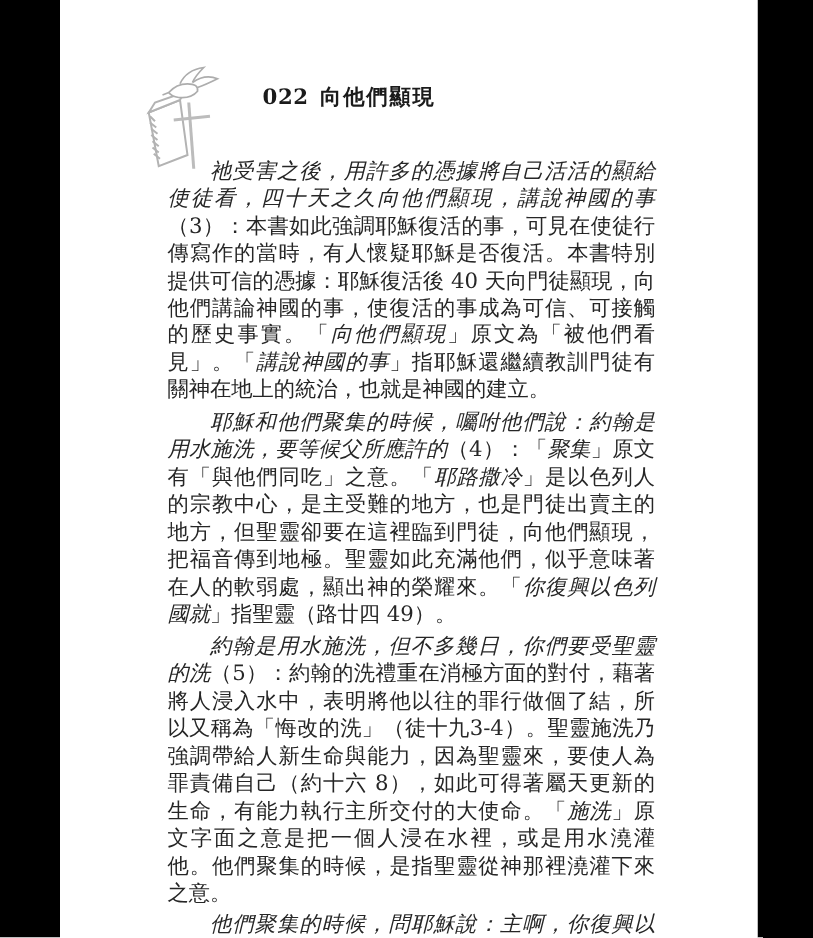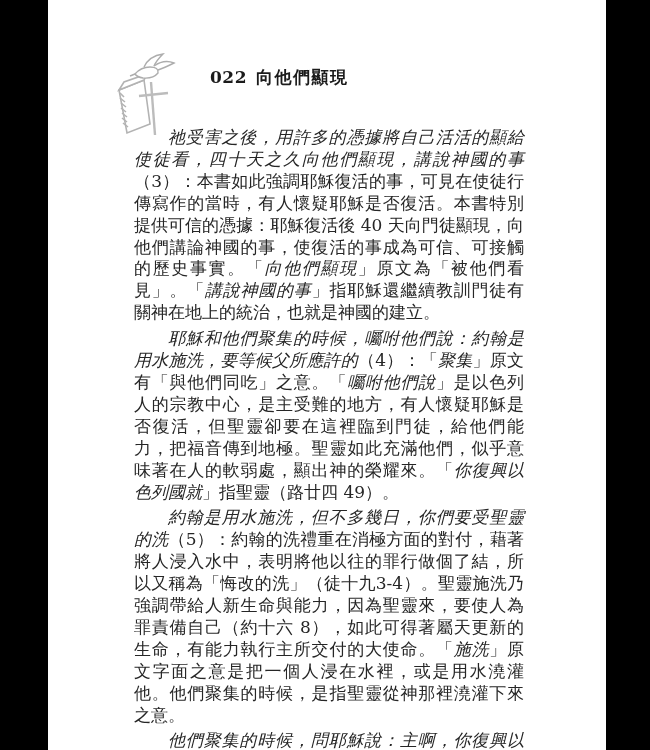--- a/index.html
+++ b/index.html
@@ -80,21 +80,21 @@
     <div class="header-text">
       <span class="page-number">022</span><span>向他們顯現</span>
     </div>
   </div>
 
   <div class="text-block">
     <p>
       <span class="kai">祂受害之後，用許多的憑據將自己活活的顯給使徒看，四十天之久向他們顯現，講說神國的事</span><span class="song">（3）：本書如此強調耶穌復活的事，可見在使徒行傳寫作的當時，有人懷疑耶穌是否復活。本書特別提供可信的憑據：耶穌復活後 40 天向門徒顯現，向他們講論神國的事，使復活的事成為可信、可接觸的歷史事實。「</span><span class="kai">向他們顯現</span><span class="song">」原文為「被他們看見」。「</span><span class="kai">講說神國的事</span><span class="song">」指耶穌還繼續教訓門徒有關神在地上的統治，也就是神國的建立。</span>
     </p>
     <p>
-      <span class="kai">耶穌和他們聚集的時候，囑咐他們說：約翰是用水施洗，要等候父所應許的</span><span class="song">（4）：「</span><span class="kai">聚集</span><span class="song">」原文有「與他們同吃」之意。「</span><span class="kai">囑咐他們說</span><span class="song">」是以色列人的宗教中心，是主受難的地方，有人懷疑耶穌是否復活，但聖靈卻要在這裡臨到門徒，給他們能力，把福音傳到地極。聖靈如此充滿他們，似乎意味著在人的軟弱處，顯出神的榮耀來。「</span><span class="kai">你復興以色列國就</span><span class="song">」指聖靈（路廿四 49）。</span>
+      <span class="kai">耶穌和他們聚集的時候，囑咐他們說：約翰是用水施洗，要等候父所應許的</span><span class="song">（4）：「</span><span class="kai">聚集</span><span class="song">」原文有「與他們同吃」之意。「</span><span class="kai">耶路撒冷</span><span class="song">」是以色列人的宗教中心，是主受難的地方，也是門徒出賣主的地方，但聖靈卻要在這裡臨到門徒，向他們顯現，把福音傳到地極。聖靈如此充滿他們，似乎意味著在人的軟弱處，顯出神的榮耀來。「</span><span class="kai">你復興以色列國就</span><span class="song">」指聖靈（路廿四 49）。</span>
     </p>
     <p>
       <span class="kai">約翰是用水施洗，但不多幾日，你們要受聖靈的洗</span><span class="song">（5）：約翰的洗禮重在消極方面的對付，藉著將人浸入水中，表明將他以往的罪行做個了結，所以又稱為「悔改的洗」（徒十九3-4）。聖靈施洗乃強調帶給人新生命與能力，因為聖靈來，要使人為罪責備自己（約十六 8），如此可得著屬天更新的生命，有能力執行主所交付的大使命。「</span><span class="kai">施洗</span><span class="song">」原文字面之意是把一個人浸在水裡，或是用水澆灌他。他們聚集的時候，是指聖靈從神那裡澆灌下來之意。</span>
     </p>
     <p>
       <span class="kai">他們聚集的時候，問耶穌說：主啊，你復興以色列國就</span>
     </p>
   </div>
 
 </div>

